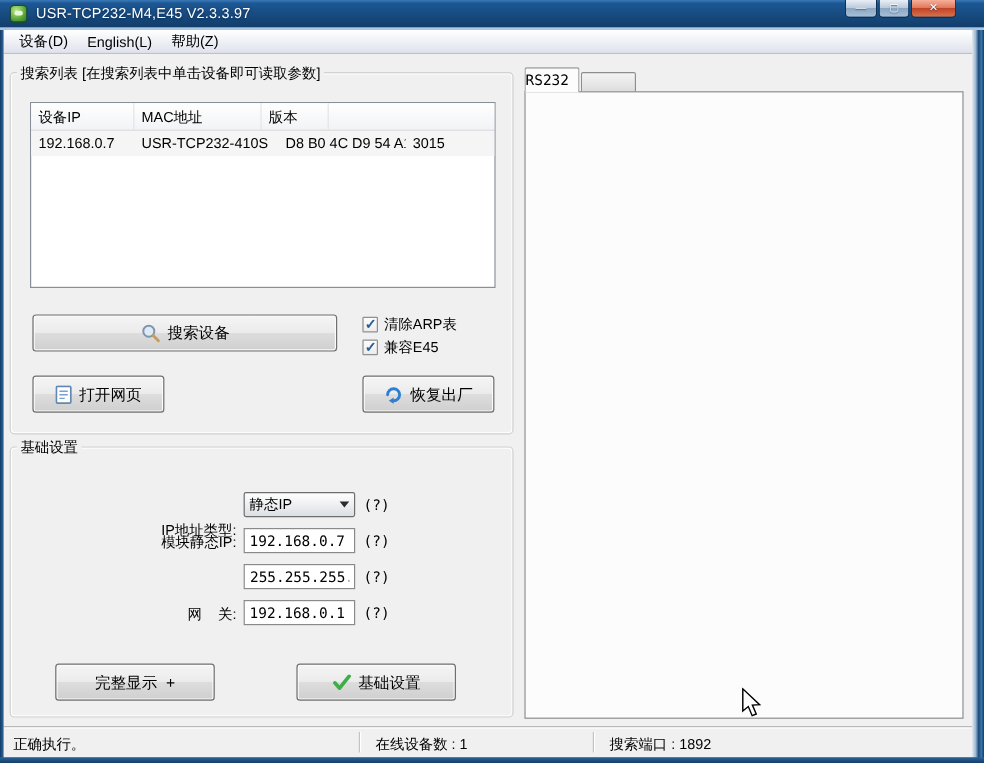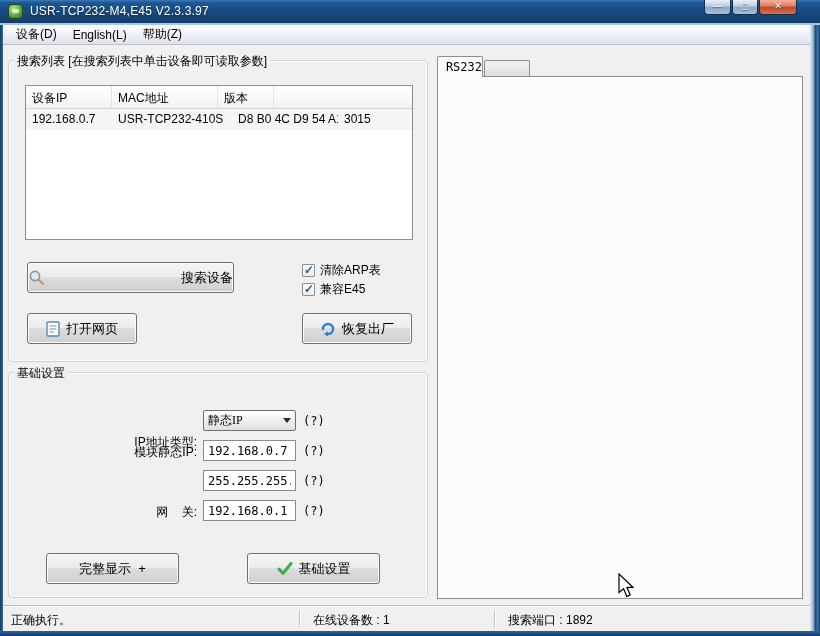--- a/index.html
+++ b/index.html
@@ -68,33 +68,33 @@
   .btn.focused::after { content:""; position:absolute; inset:2px; border:1px dotted #444; border-radius:1px; }
   
   .cbrow { position:absolute; display:flex; align-items:center; gap:5px; height:15px; }
   .cb { width:13px; height:13px; border:1px solid #8e8f8f; border-radius:1px;
     background:linear-gradient(180deg,#fdfdfd,#ececec); position:relative; flex:0 0 auto; }
   .cb.checked::after { content:"✓"; position:absolute; left:1px; top:-2px;
     font-size:12px; font-weight:bold; color:#2a5e97; }
   .combo { position:absolute; height:21px; border:1px solid #6e6e6e; border-radius:2px;
     background:linear-gradient(180deg,#fefefe,#f0f1f3 45%,#dcdfe3 100%);
     display:flex; align-items:center; cursor:default; }
-  .ctext { flex:1; padding-left:4px; font-family:Liberation Serif, serif; font-size:12px;
+  .ctext { flex:1; padding-left:4px; font-family:Liberation Sans, sans-serif; font-size:12px;
     white-space:nowrap; overflow:hidden; }
   .carrow { width:16px; display:flex; align-items:center; justify-content:center; }
   .carrow::after { content:""; border-left:4px solid transparent; border-right:4px solid transparent;
     border-top:5px solid #2b2b2b; }
   .tin { position:absolute; height:21px; border:1px solid #8a8a8a; background:#fff;
     font:12px "DejaVu Sans Mono", monospace; padding:0 4px; color:#000; }
   .tin.dis { color:#8c8c8c; border-color:#b9b9b9; }
   .plabel { position:absolute; white-space:nowrap; }
   .plabel.dim, .dimtext { color:#a3a3a3; }
   .help { position:absolute; font-family:"DejaVu Sans Mono",monospace; }
   
-  .tab { position:absolute; text-align:right; font-family:"DejaVu Sans Mono",monospace;
+  .tab { position:absolute; text-align:left; font-family:"DejaVu Sans Mono",monospace;
     border:1px solid #8d8d8d; border-bottom:none; border-radius:2px 2px 0 0; cursor:default; }
   .tab.active { background:#fcfcfc; z-index:3; padding-top:3px; }
   .tab.inactive { background:linear-gradient(180deg,#f4f4f4,#dcdcdc); padding-top:16px; z-index:1; }
   .page { position:absolute; left:437px; top:76px; width:366px; height:523px;
     border:1px solid #8d8d8d; background:#fcfcfc; z-index:2; }
   .strip { position:absolute; background:#e9e9e9; }
   .cloud { position:absolute; left:447px; top:476px; width:283px; height:76px; background:#ececec; }
   .cloudline { position:absolute; left:540px; top:486px; width:174px;
     border-top:1px solid #a8a8a8; border-bottom:1px solid #fff; }
   
@@ -140,21 +140,21 @@
     </div>
     <div class="lrow">
       <div class="ld c0">192.168.0.7</div>
       <div class="ld c1">USR-TCP232-410S</div>
       <div class="ld c2">D8 B0 4C D9 54 A1</div>
       <div class="ld c3">3015</div>
       <div class="ld cf"></div>
     </div>
   </div>
 
-  <div class="btn" style="left:27px;top:262px;width:207px;height:31px;justify-content:space-between;">
+  <div class="btn" style="left:27px;top:262px;width:254px;height:31px;">
     <svg width="17" height="17" viewBox="0 0 17 17">
       <circle cx="7" cy="7" r="4.6" fill="#dfeaf4" stroke="#7d96b0" stroke-width="1.6"></circle>
       <line x1="10.6" y1="10.6" x2="15" y2="15" stroke="#c89b5f" stroke-width="2.4" stroke-linecap="round"></line>
     </svg>
     <span>搜索设备</span>
   </div>
 
   <div class="cbrow" style="left:302px;top:263px;">
     <span class="cb checked"></span>
     <span>清除ARP表</span>

